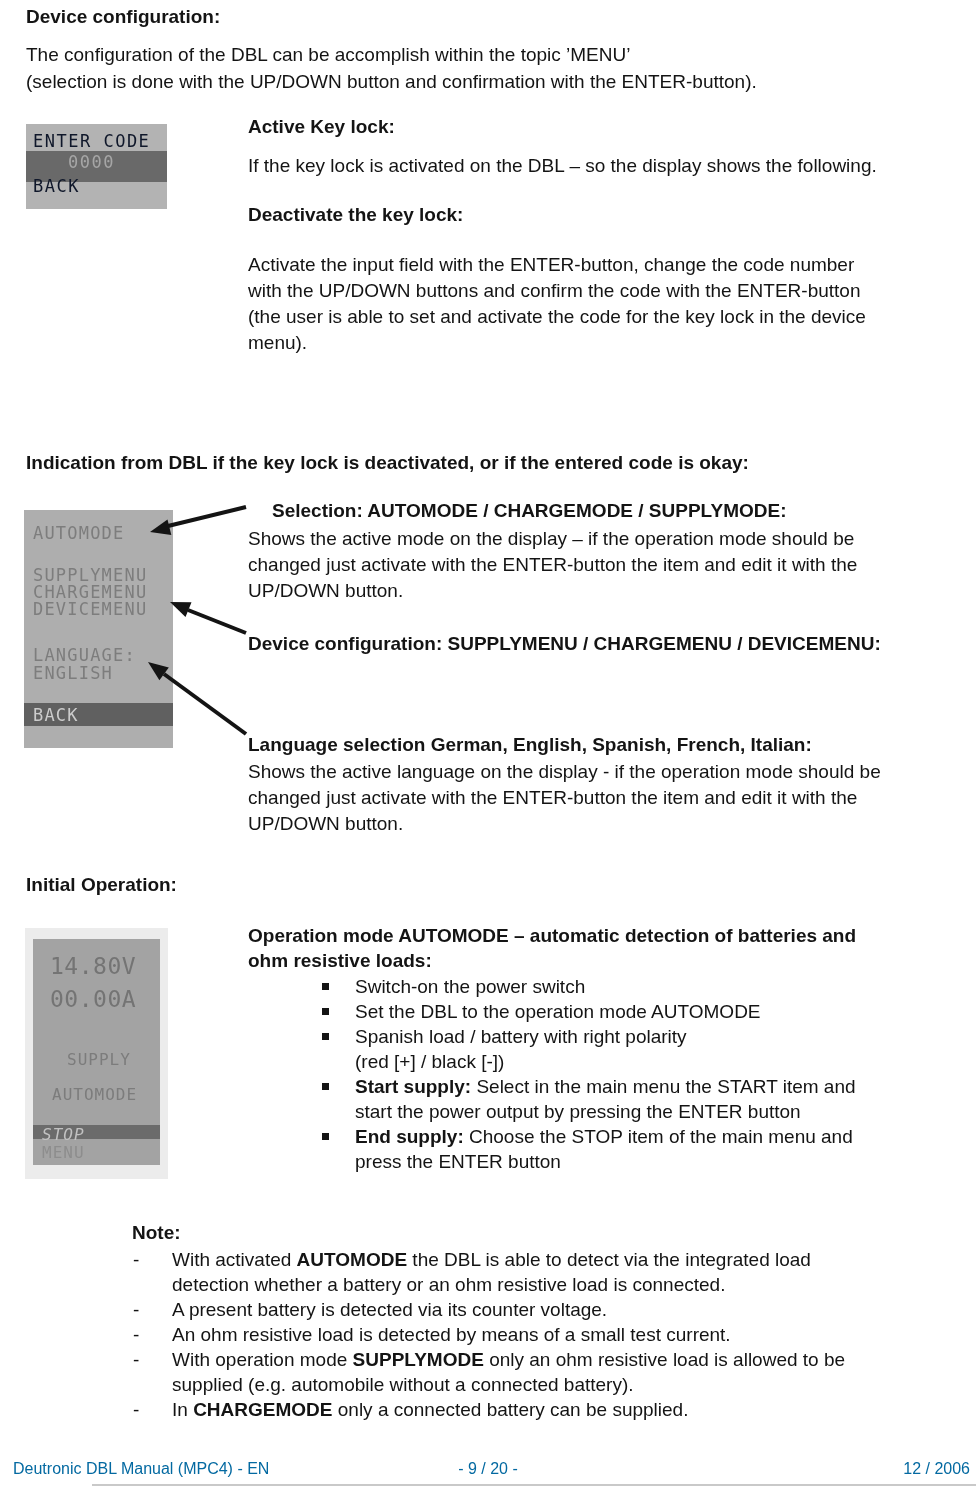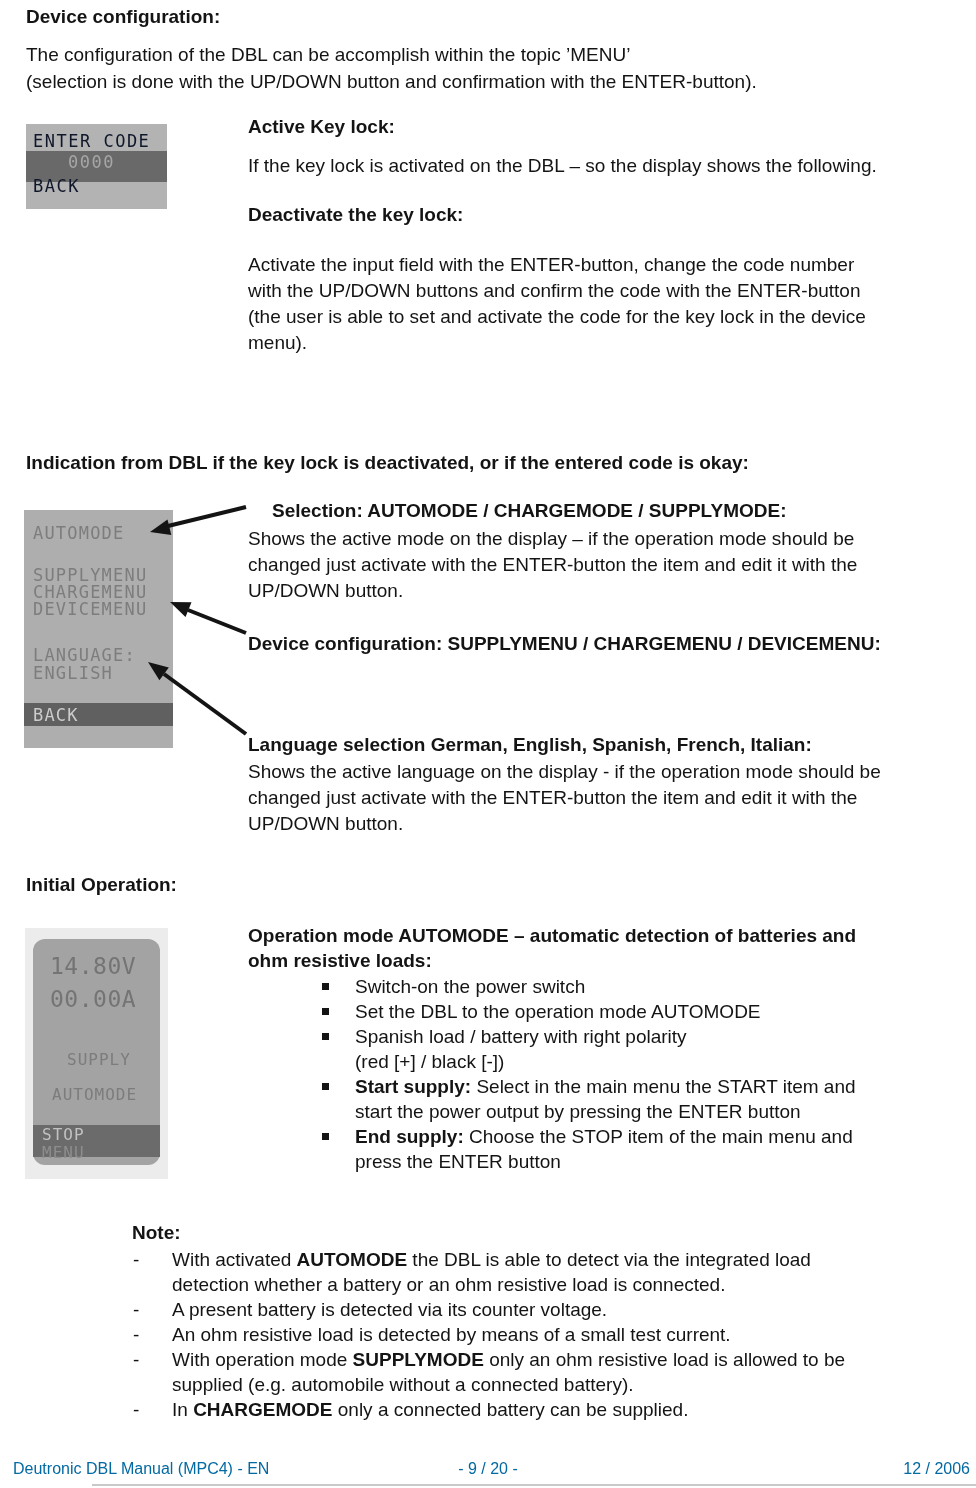--- a/index.html
+++ b/index.html
@@ -25,24 +25,24 @@
   .lcd1 .row{position:absolute;left:7px;color:#0f172a;font-size:17px;letter-spacing:1.5px;white-space:nowrap;text-align:right;}
   .lcd1 .band{position:absolute;left:0;right:0;top:27px;height:31px;background:#696969;}
   .lcd1 .band span{position:absolute;left:0;right:10px;top:1px;text-align:center;color:#a6a6a6;font-size:17px;letter-spacing:1.5px;}
 
   .lcd2{left:24px;top:510px;width:149px;height:238px;background:#aeaeae;}
   .lcd2 .row{position:absolute;left:9px;color:#7d7d7d;font-size:17px;letter-spacing:1.2px;white-space:nowrap;}
   .lcd2 .band{position:absolute;left:0;right:0;top:193px;height:23px;background:#606060;}
   .lcd2 .band span{position:absolute;left:9px;top:2px;color:#cccccc;font-size:17px;letter-spacing:1.2px;}
 
   .lcd3{left:25px;top:928px;width:143px;height:251px;background:#ececec;}
-  .lcd3 .screen{position:absolute;left:8px;top:11px;width:127px;height:226px;background:#a3a3a3;border-radius:12px;}
+  .lcd3 .screen{position:absolute;left:8px;top:11px;width:127px;height:226px;background:#a3a3a3;border-radius:0;}
   .lcd3 .big{position:absolute;color:#747474;font-size:23px;letter-spacing:0.5px;white-space:nowrap;}
   .lcd3 .sm{position:absolute;color:#7c7c7c;font-size:16px;letter-spacing:1px;white-space:nowrap;}
-  .lcd3 .band{position:absolute;left:0;right:0;top:186px;height:32px;background:#6b6b6b;}
+  .lcd3 .band{position:absolute;left:0;right:0;top:186px;height:14px;background:#6b6b6b;font-style:italic;}
   .lcd3 .band span{position:absolute;left:9px;top:0;color:#c2c2c2;font-size:16px;letter-spacing:1px;}
   .lcd3 .menu{position:absolute;left:9px;top:204px;color:#8d8d8d;font-size:16px;letter-spacing:1px;}
 
   
   .bl{position:relative;padding-left:107px;}
   .sq{position:absolute;left:74px;top:9px;width:7px;height:7px;background:#141414;}
 
   
   .nl{position:relative;padding-left:39px;}
   .dash{position:absolute;left:0;top:0;}

